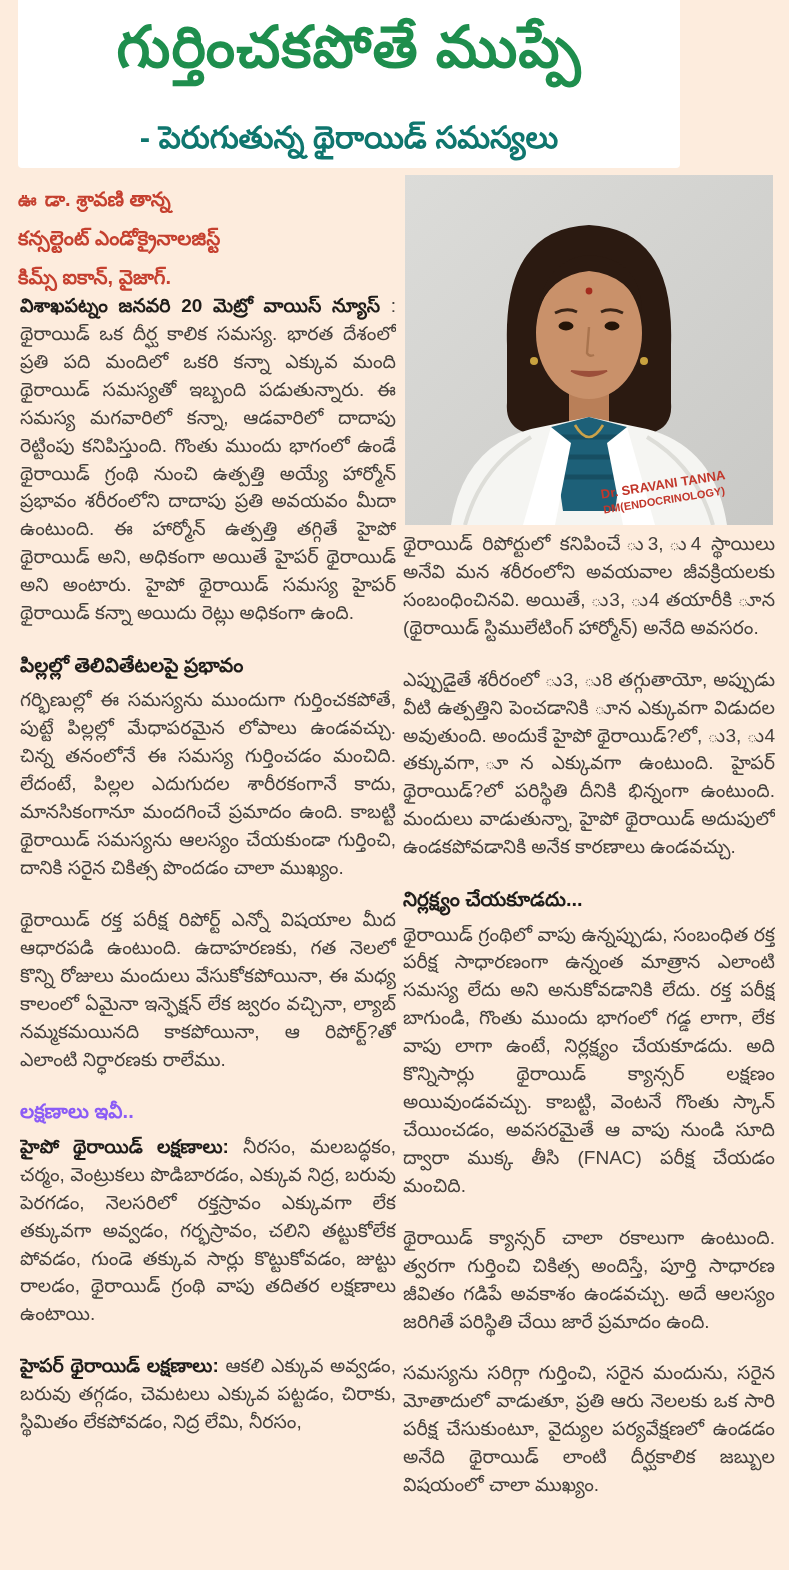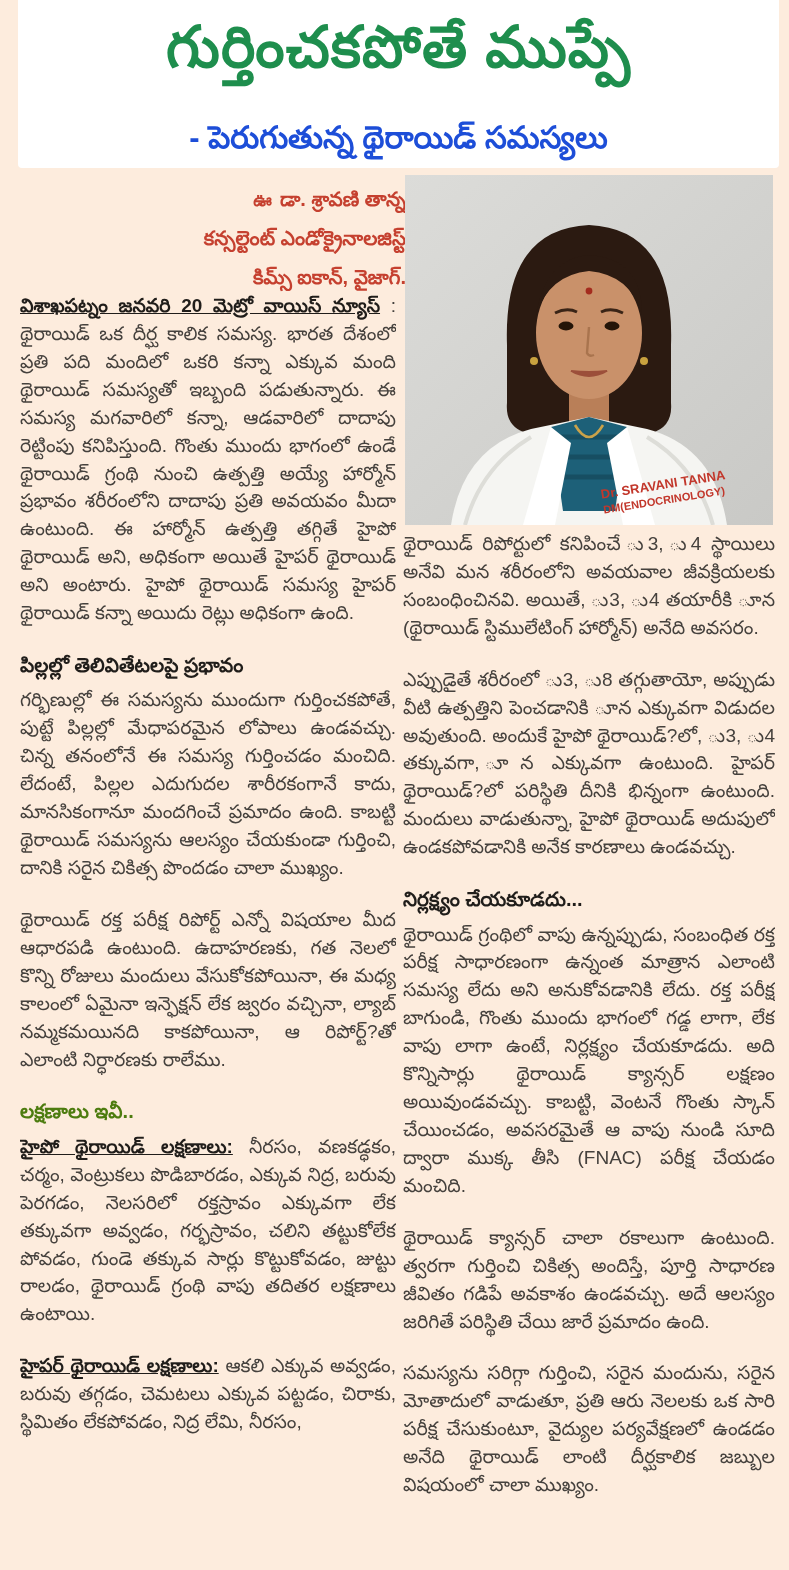--- a/index.html
+++ b/index.html
@@ -4,35 +4,35 @@
 <style>
   html,body{margin:0;padding:0;}
   body{
     width:789px;height:1570px;position:relative;
     font-family:"Liberation Sans","DejaVu Sans",sans-serif;
     overflow:hidden;
   }
   .page{position:absolute;inset:0;}
   
   .header-box{
-    position:absolute;left:18px;top:0;width:761px;height:168px;
+    position:absolute;left:18px;top:0;width:662px;height:168px;
     background:#ffffff;border-radius:0 0 4px 4px;
     display:flex;flex-direction:column;align-items:center;justify-content:center;
   }
   .main-title{
     font-weight:bold;font-size:58px;line-height:1.0;letter-spacing:1px;
     margin:2px 0 10px 0;text-align:center;
   }
   .sub-title{
     font-weight:bold;font-size:31px;line-height:1.0;margin:0;text-align:center;
   }
   
   .byline{
     position:absolute;left:18px;top:180px;width:388px;
-    text-align:right;font-size:20px;font-weight:bold;line-height:1.95;
+    text-align:left;font-size:20px;font-weight:bold;line-height:1.95;
   }
   .byline .bullet{font-size:17px;margin-right:8px;}
   
   .photo{
     position:absolute;left:405px;top:175px;width:368px;height:350px;
     background:#d5d5d2;overflow:hidden;
   }
   .photo svg{display:block;width:100%;height:100%;}
   
   .col{
@@ -40,30 +40,30 @@
     text-align:justify;overflow:hidden;
   }
   .col-left{left:20px;top:292px;width:376px;height:1278px;}
   .col-right{left:403px;top:530px;width:372px;height:1040px;}
   .para{margin:0 0 24px 0;}
   .para.no-gap{margin-bottom:0;}
   .para.follows{margin-top:0;}
   .subhead{
     font-size:20px;font-weight:bold;margin:0 0 6px 0;
   }
-  .lead{font-weight:bold;text-decoration:underline;}
+  .lead{font-weight:bold;}
 </style>
 </head>
 <body>
 
 <div class="page" style="background:#fdecdd;">
 
   <div class="header-box">
     <div class="main-title" style="color:#1e8e4d;">గుర్తించకపోతే ముప్పే</div>
-    <div class="sub-title" style="color:#1d4ed8;margin-top:36px;">- పెరుగుతున్న థైరాయిడ్ సమస్యలు</div>
+    <div class="sub-title" style="color:#0f766e;margin-top:36px;">- పెరుగుతున్న థైరాయిడ్ సమస్యలు</div>
   </div>
 
   <div class="byline" style="color:#c5402f;">
     <div>
       <span class="bullet">ఊ</span><span>డా. శ్రావణి తాన్న</span>
     </div>
     <div>కన్సల్టెంట్ ఎండోక్రైనాలజిస్ట్</div>
     <div>కిమ్స్ ఐకాన్, వైజాగ్.</div>
   </div>
 
@@ -118,22 +118,22 @@
         <text x="196" y="331" font-size="11" font-weight="bold" fill="#c2372b">DM(ENDOCRINOLOGY)</text>
       </g>
     </svg>
   </div>
 
   <div class="col col-left" style="color:#45413d;">
     <p class="para"><span class="lead" style="color:#201d1a;">విశాఖపట్నం జనవరి 20 మెట్రో వాయిస్ న్యూస్</span><span> : థైరాయిడ్ ఒక దీర్ఘ కాలిక సమస్య. భారత దేశంలో ప్రతి పది మందిలో ఒకరి కన్నా ఎక్కువ మంది థైరాయిడ్ సమస్యతో ఇబ్బంది పడుతున్నారు. ఈ సమస్య మగవారిలో కన్నా, ఆడవారిలో దాదాపు రెట్టింపు కనిపిస్తుంది. గొంతు ముందు భాగంలో ఉండే థైరాయిడ్ గ్రంథి నుంచి ఉత్పత్తి అయ్యే హార్మోన్ ప్రభావం శరీరంలోని దాదాపు ప్రతి అవయవం మీదా ఉంటుంది. ఈ హార్మోన్ ఉత్పత్తి తగ్గితే హైపో థైరాయిడ్ అని, అధికంగా అయితే హైపర్ థైరాయిడ్ అని అంటారు. హైపో థైరాయిడ్ సమస్య హైపర్ థైరాయిడ్ కన్నా అయిదు రెట్లు అధికంగా ఉంది.</span></p>
     <h3 class="subhead" style="color:#201d1a;">పిల్లల్లో తెలివితేటలపై ప్రభావం</h3>
     <p class="para">గర్భిణుల్లో ఈ సమస్యను ముందుగా గుర్తించకపోతే, పుట్టే పిల్లల్లో మేధాపరమైన లోపాలు ఉండవచ్చు. చిన్న తనంలోనే ఈ సమస్య గుర్తించడం మంచిది. లేదంటే, పిల్లల ఎదుగుదల శారీరకంగానే కాదు, మానసికంగానూ మందగించే ప్రమాదం ఉంది. కాబట్టి థైరాయిడ్ సమస్యను ఆలస్యం చేయకుండా గుర్తించి, దానికి సరైన చికిత్స పొందడం చాలా ముఖ్యం.</p>
     <p class="para">థైరాయిడ్ రక్త పరీక్ష రిపోర్ట్ ఎన్నో విషయాల మీద ఆధారపడి ఉంటుంది. ఉదాహరణకు, గత నెలలో కొన్ని రోజులు మందులు వేసుకోకపోయినా, ఈ మధ్య కాలంలో ఏమైనా ఇన్ఫెక్షన్ లేక జ్వరం వచ్చినా, ల్యాబ్ నమ్మకమయినది కాకపోయినా, ఆ రిపోర్ట్?తో ఎలాంటి నిర్ధారణకు రాలేము.</p>
-    <h3 class="subhead" style="color:#4d7c0f;">లక్షణాలు ఇవీ..</h3>
-    <p class="para"><span class="lead" style="color:#201d1a;margin-top:8px;">హైపో థైరాయిడ్ లక్షణాలు:</span><span> నీరసం, వణకడ్ధకం, చర్మం, వెంట్రుకలు పొడిబారడం, ఎక్కువ నిద్ర, బరువు పెరగడం, నెలసరిలో రక్తస్రావం ఎక్కువగా లేక తక్కువగా అవ్వడం, గర్భస్రావం, చలిని తట్టుకోలేక పోవడం, గుండె తక్కువ సార్లు కొట్టుకోవడం, జుట్టు రాలడం, థైరాయిడ్ గ్రంథి వాపు తదితర లక్షణాలు ఉంటాయి.</span></p>
+    <h3 class="subhead" style="color:#8b5cf6;">లక్షణాలు ఇవీ..</h3>
+    <p class="para"><span class="lead" style="color:#201d1a;margin-top:8px;">హైపో థైరాయిడ్ లక్షణాలు:</span><span> నీరసం, మలబద్ధకం, చర్మం, వెంట్రుకలు పొడిబారడం, ఎక్కువ నిద్ర, బరువు పెరగడం, నెలసరిలో రక్తస్రావం ఎక్కువగా లేక తక్కువగా అవ్వడం, గర్భస్రావం, చలిని తట్టుకోలేక పోవడం, గుండె తక్కువ సార్లు కొట్టుకోవడం, జుట్టు రాలడం, థైరాయిడ్ గ్రంథి వాపు తదితర లక్షణాలు ఉంటాయి.</span></p>
     <p class="para"><span class="lead" style="color:#201d1a;">హైపర్ థైరాయిడ్ లక్షణాలు:</span><span> ఆకలి ఎక్కువ అవ్వడం, బరువు తగ్గడం, చెమటలు ఎక్కువ పట్టడం, చిరాకు, స్థిమితం లేకపోవడం, నిద్ర లేమి, నీరసం,</span></p>
   </div>
 
   <div class="col col-right" style="color:#45413d;">
     <p class="para follows">థైరాయిడ్ రిపోర్టులో కనిపించే ు3, ు4 స్థాయిలు అనేవి మన శరీరంలోని అవయవాల జీవక్రియలకు సంబంధించినవి. అయితే, ు3, ు4 తయారీకి ూన (థైరాయిడ్ స్టిములేటింగ్ హార్మోన్) అనేది అవసరం.</p>
     <p class="para">ఎప్పుడైతే శరీరంలో ు3, ు8 తగ్గుతాయో, అప్పుడు వీటి ఉత్పత్తిని పెంచడానికి ూన ఎక్కువగా విడుదల అవుతుంది. అందుకే హైపో థైరాయిడ్?లో, ు3, ు4 తక్కువగా, ూన ఎక్కువగా ఉంటుంది. హైపర్ థైరాయిడ్?లో పరిస్థితి దీనికి భిన్నంగా ఉంటుంది. మందులు వాడుతున్నా, హైపో థైరాయిడ్ అదుపులో ఉండకపోవడానికి అనేక కారణాలు ఉండవచ్చు.</p>
     <h3 class="subhead" style="color:#201d1a;margin-top:24px;">నిర్లక్ష్యం చేయకూడదు...</h3>
     <p class="para">థైరాయిడ్ గ్రంథిలో వాపు ఉన్నప్పుడు, సంబంధిత రక్త పరీక్ష సాధారణంగా ఉన్నంత మాత్రాన ఎలాంటి సమస్య లేదు అని అనుకోవడానికి లేదు. రక్త పరీక్ష బాగుండి, గొంతు ముందు భాగంలో గడ్డ లాగా, లేక వాపు లాగా ఉంటే, నిర్లక్ష్యం చేయకూడదు. అది కొన్నిసార్లు థైరాయిడ్ క్యాన్సర్ లక్షణం అయివుండవచ్చు. కాబట్టి, వెంటనే గొంతు స్కాన్ చేయించడం, అవసరమైతే ఆ వాపు నుండి సూది ద్వారా ముక్క తీసి (FNAC) పరీక్ష చేయడం మంచిది.</p>
     <p class="para">థైరాయిడ్ క్యాన్సర్ చాలా రకాలుగా ఉంటుంది. త్వరగా గుర్తించి చికిత్స అందిస్తే, పూర్తి సాధారణ జీవితం గడిపే అవకాశం ఉండవచ్చు. అదే ఆలస్యం జరిగితే పరిస్థితి చేయి జారే ప్రమాదం ఉంది.</p>
     <p class="para">సమస్యను సరిగ్గా గుర్తించి, సరైన మందును, సరైన మోతాదులో వాడుతూ, ప్రతి ఆరు నెలలకు ఒక సారి పరీక్ష చేసుకుంటూ, వైద్యుల పర్యవేక్షణలో ఉండడం అనేది థైరాయిడ్ లాంటి దీర్ఘకాలిక జబ్బుల విషయంలో చాలా ముఖ్యం.</p>

